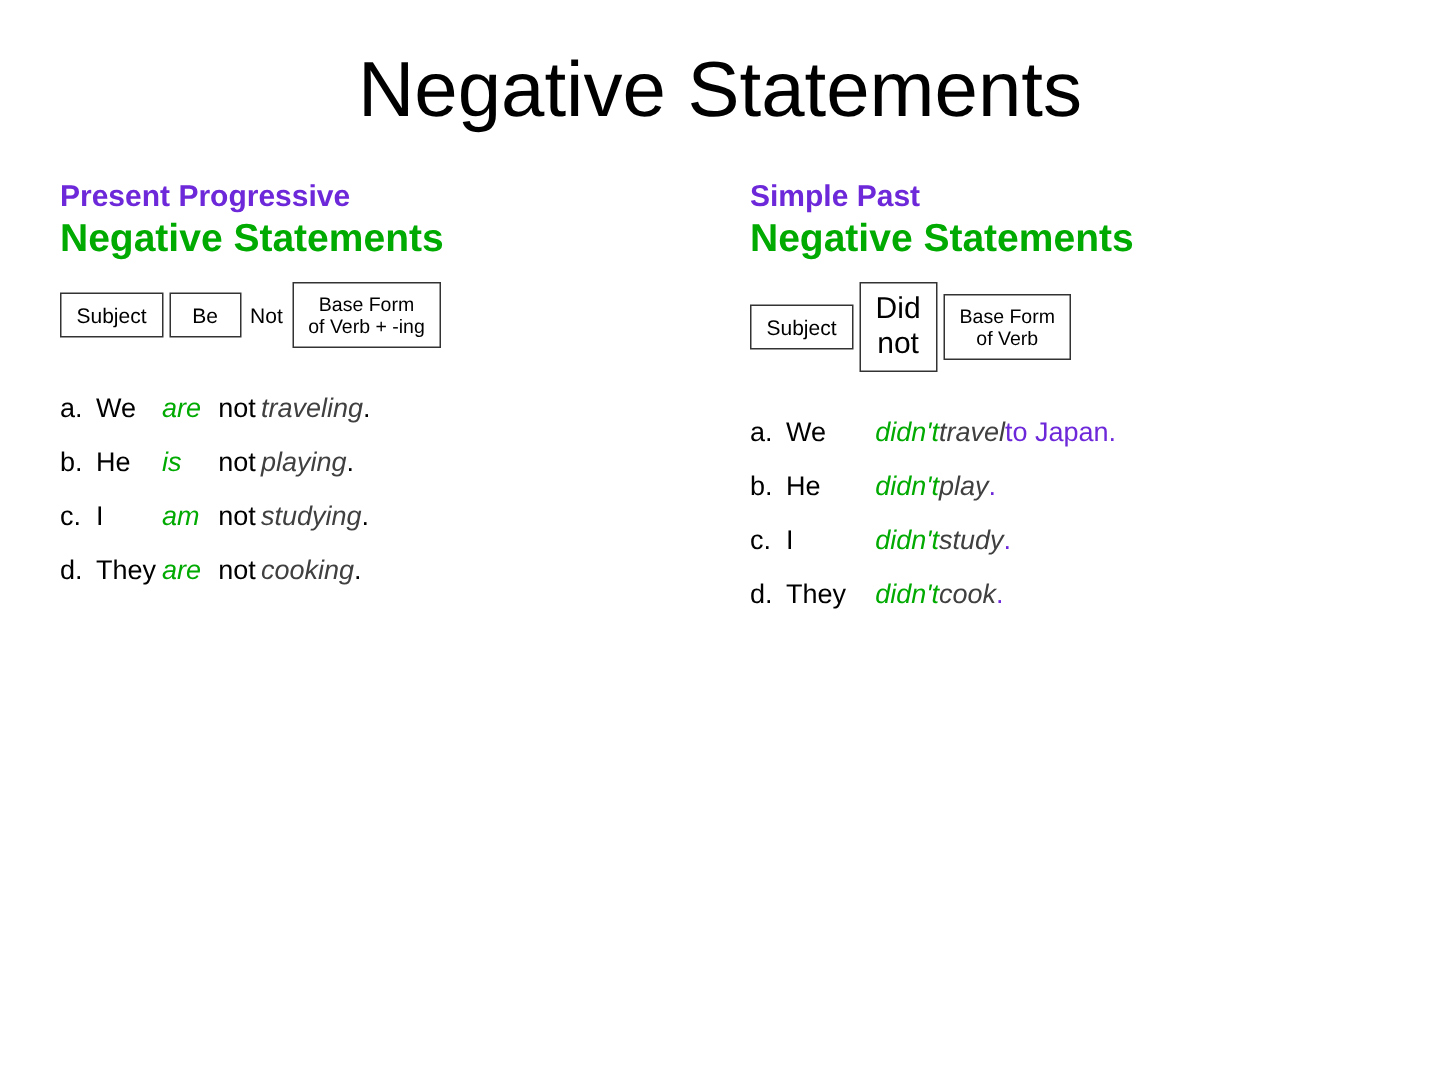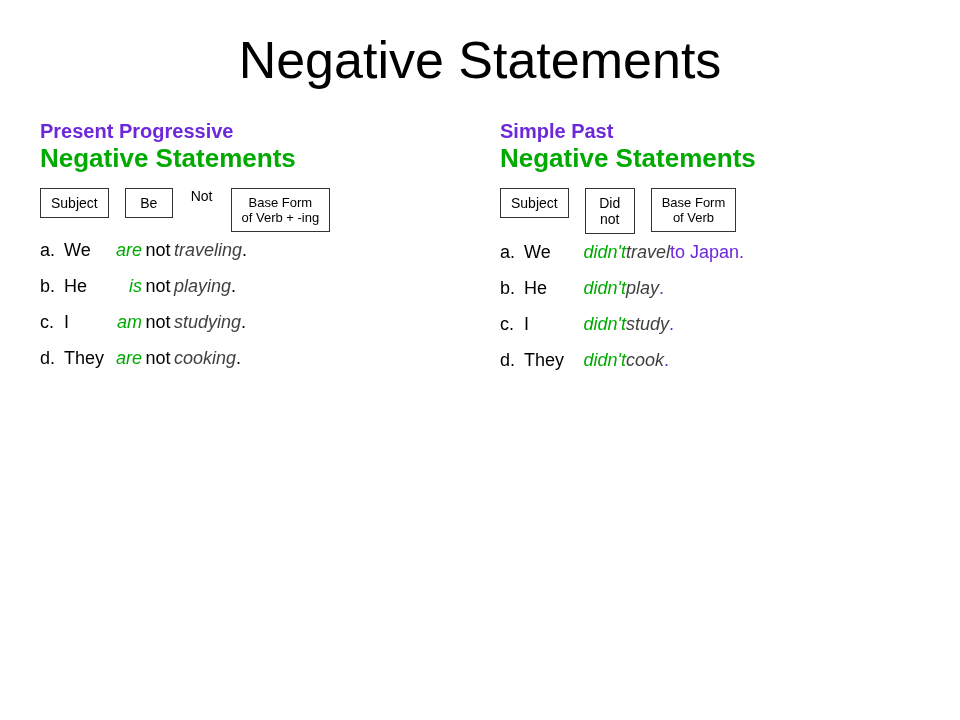--- a/index.html
+++ b/index.html
@@ -45,22 +45,23 @@
 
     .neg-statements-label {
       font-size: 26px;
       font-weight: bold;
       color: #00aa00;
       margin-bottom: 14px;
     }
 
     .formula-boxes {
       display: flex;
-      align-items: flex-start;
-      gap: 16px;
+      align-items: center;
+      gap: 4px;
+      margin-bottom: 22px;
     }
 
     .formula-box {
       border: 1.5px solid #333;
       padding: 6px 10px;
       font-size: 14px;
       text-align: center;
       background: #fff;
       min-width: 48px;
     }
@@ -92,21 +93,21 @@
     .ex-subject {
       width: 52px;
       text-align: left;
       color: #000;
     }
 
     .ex-be {
       color: #00aa00;
       font-style: italic;
       width: 34px;
-      text-align: right;
+      text-align: left;
     }
 
     .ex-not {
       color: #000;
       width: 32px;
       text-align: center;
     }
 
     .ex-verb {
       color: #404040;
@@ -194,21 +195,21 @@
         </div>
       </div>
     </div>
 
     <div class="column right-col">
       <div class="section-heading">Simple Past</div>
       <div class="neg-statements-label">Negative  Statements</div>
 
       <div class="formula-boxes">
         <div class="formula-box">Subject</div>
-        <div class="formula-box" style="white-space:pre-line; font-size:14px; min-width:50px;">Did
+        <div class="formula-box" style="white-space:pre-line; font-size:20px; min-width:50px;">Did
 not</div>
         <div class="formula-box" style="white-space:pre-line; font-size:13px; min-width:80px;">Base Form
 of Verb</div>
       </div>
 
       <div class="examples">
         <div class="row">
           <span class="ex-letter">a.</span>
           <span class="ex-subject" style="width:44px;">We</span>
           <span class="ex-didnt">didn't</span>

